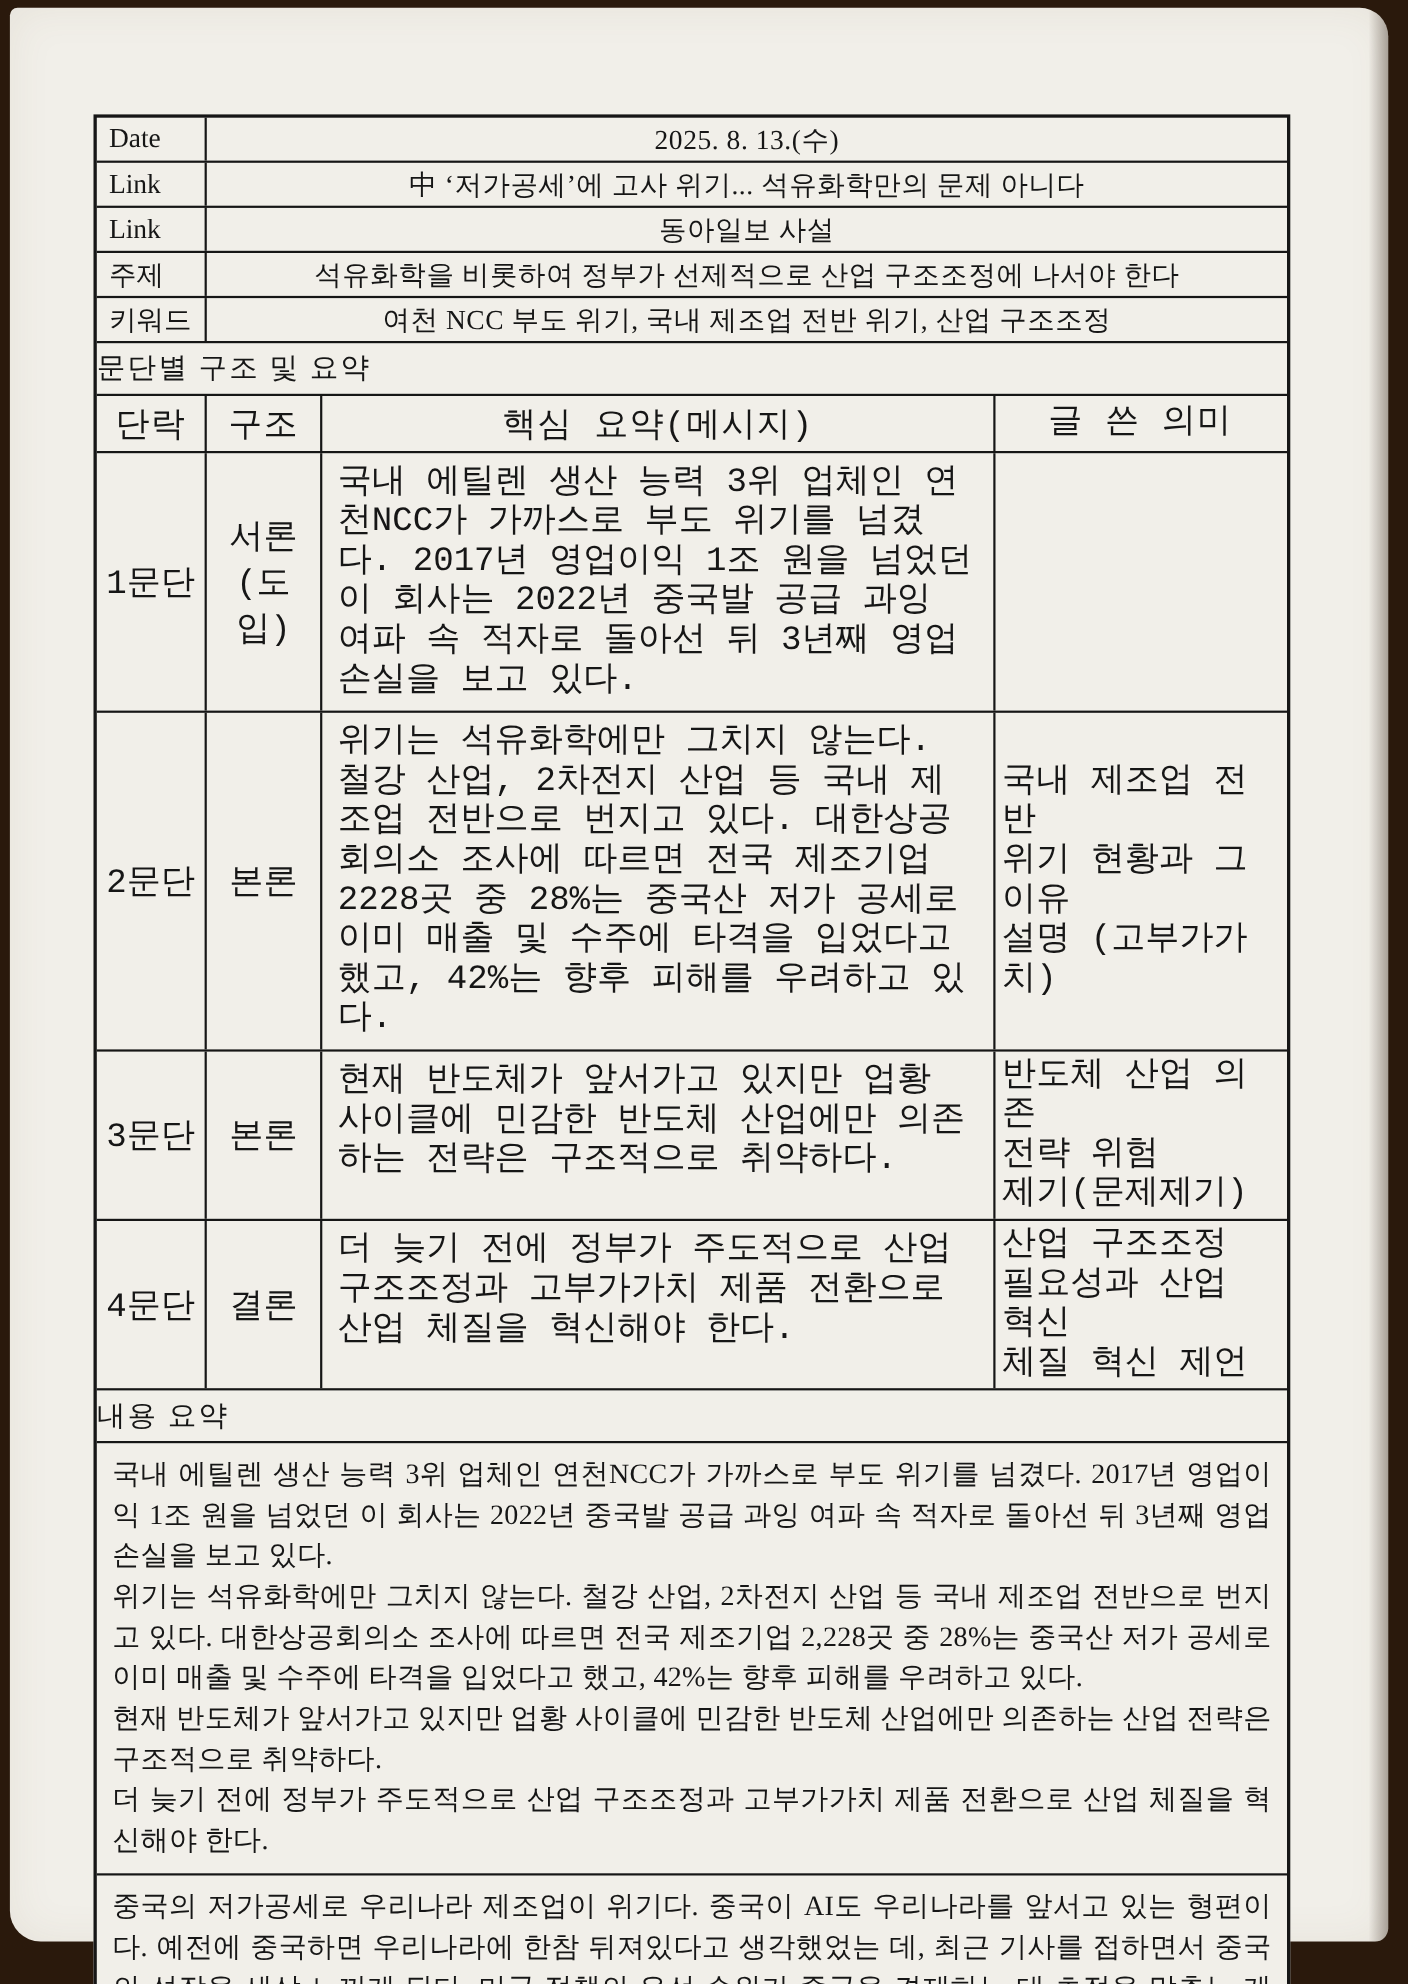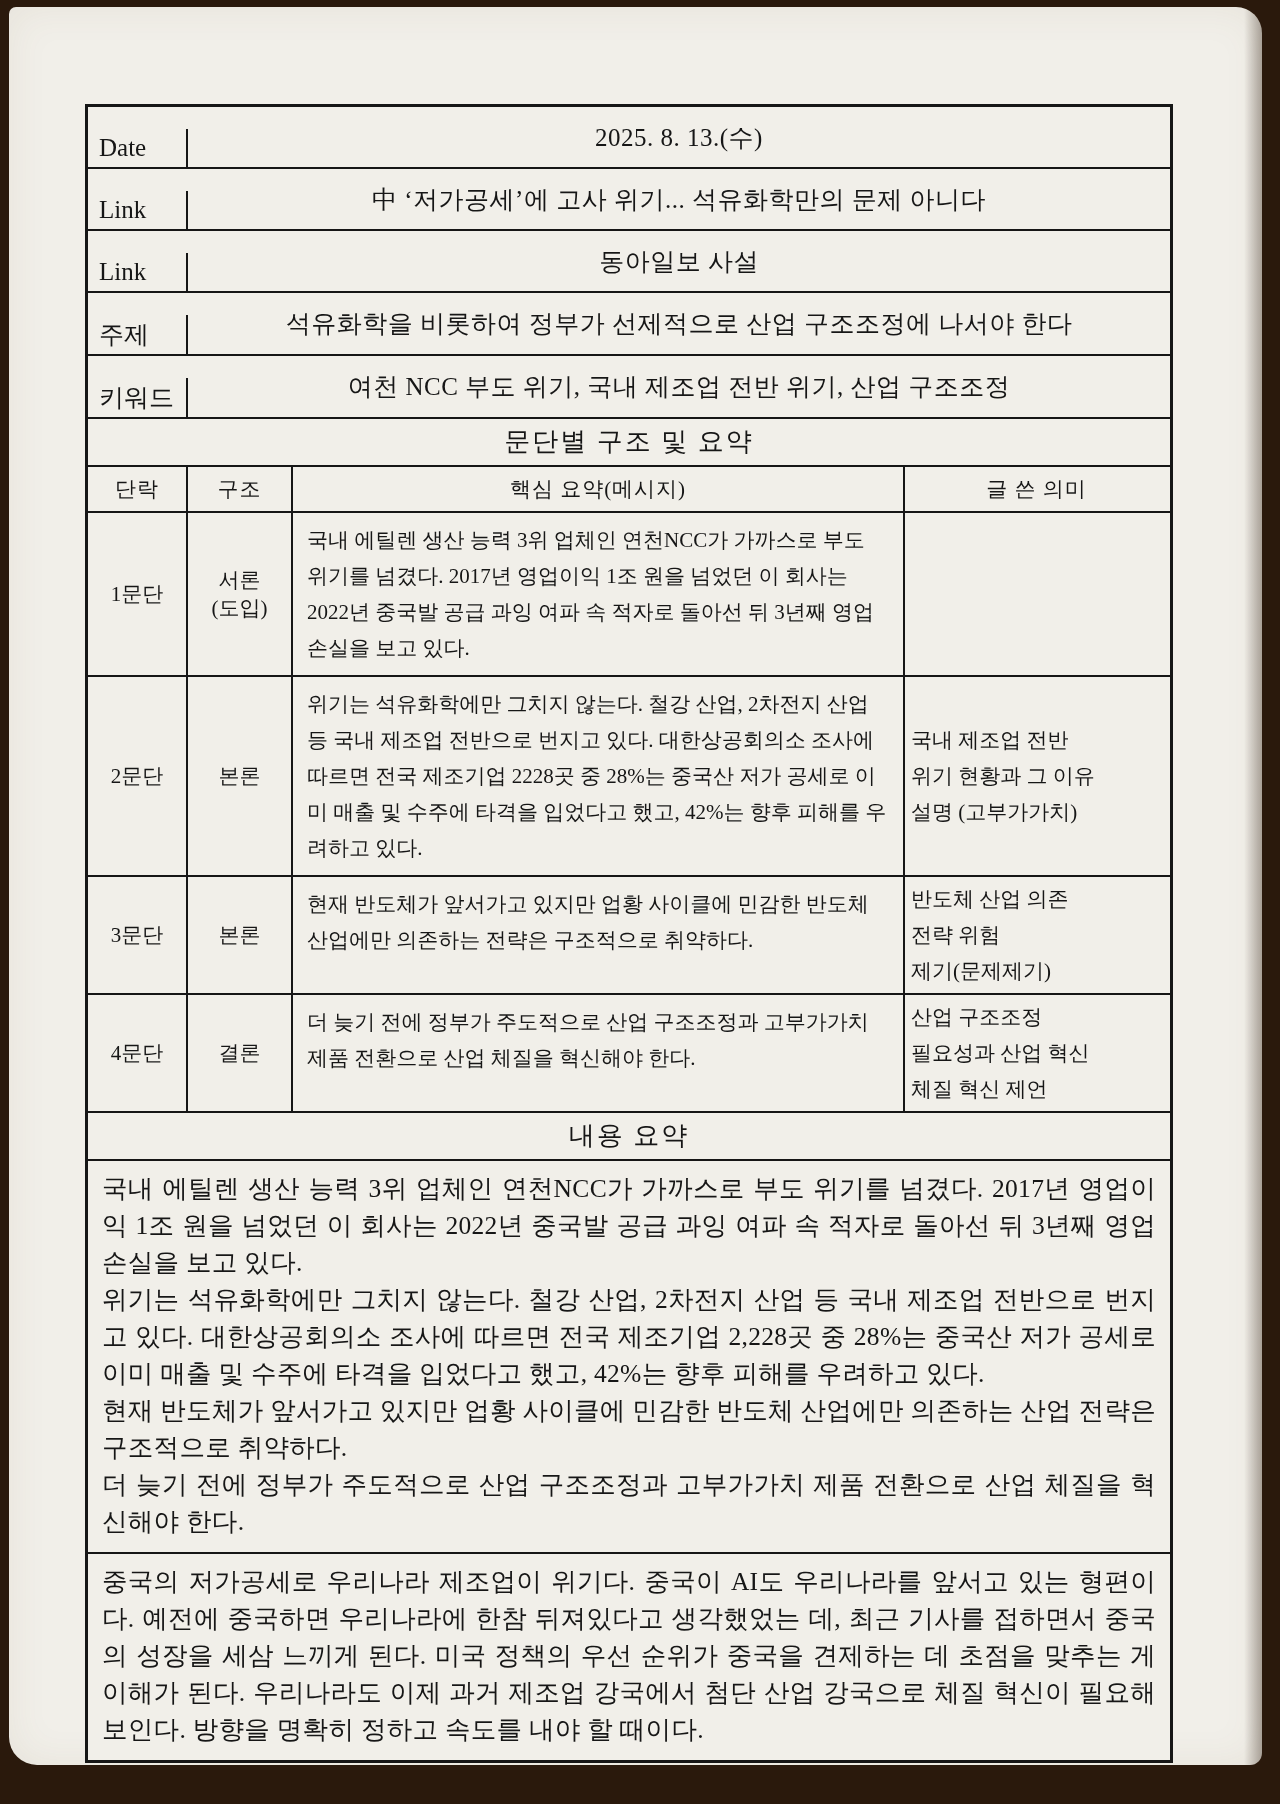--- a/index.html
+++ b/index.html
@@ -23,37 +23,37 @@
     background:#f1efe9;
     box-sizing:border-box;
   }
   .row{border-top:2px solid #161616;}
   .row:first-child{border-top:none;}
   .meta-row{display:grid;grid-template-columns:100px 1fr;}
   .meta-label{
     border-right:2px solid #161616;
     padding:3px 6px 3px 11px;
     display:flex;align-items:center;
-    font-size:25px;min-height:32px;margin-top:22px;
+    font-size:25px;min-height:32px;
   }
   .meta-value{
     display:flex;align-items:center;justify-content:center;
     text-align:right;padding:3px 10px;font-size:25px;min-height:32px;
     letter-spacing:0.5px;
   }
   .section-title{
-    text-align:center;font-size:26px;padding:5px 0 6px 0;
+    text-align:left;font-size:26px;padding:5px 0 6px 0;
     letter-spacing:2px;
   }
   .grid4{display:grid;grid-template-columns:100px 105px 612px 1fr;}
   .g-cell{
     border-right:2px solid #161616;
     display:flex;align-items:center;justify-content:center;
-    text-align:center;font-size:21px;padding:4px 6px;
-    white-space:pre-line;box-sizing:border-box;
+    text-align:center;font-size:31px;padding:4px 6px;
+    white-space:pre-line;box-sizing:border-box;font-family:Liberation Mono, monospace;
   }
   .g-cell.last{border-right:none;justify-content:flex-start;text-align:left;padding-right:8px;line-height:36px;}
   .g-cell.summary-cell{
     align-items:flex-start;justify-content:flex-start;text-align:left;
     padding:9px 14px;line-height:36px;white-space:normal;
   }
   .hdr .g-cell{min-height:40px;white-space:normal;letter-spacing:1px;}
   .text-block{
     padding:9px 14px 12px 14px;
     font-size:25.5px;line-height:37px;

